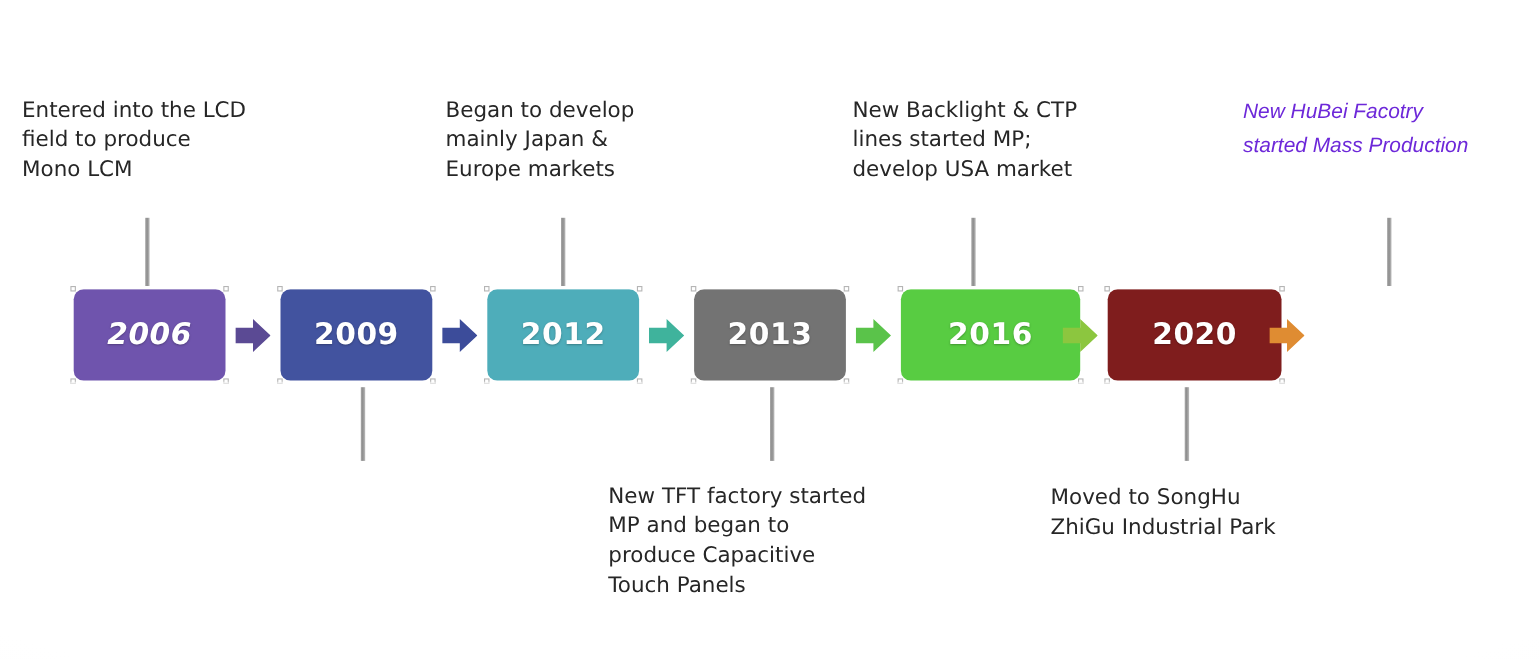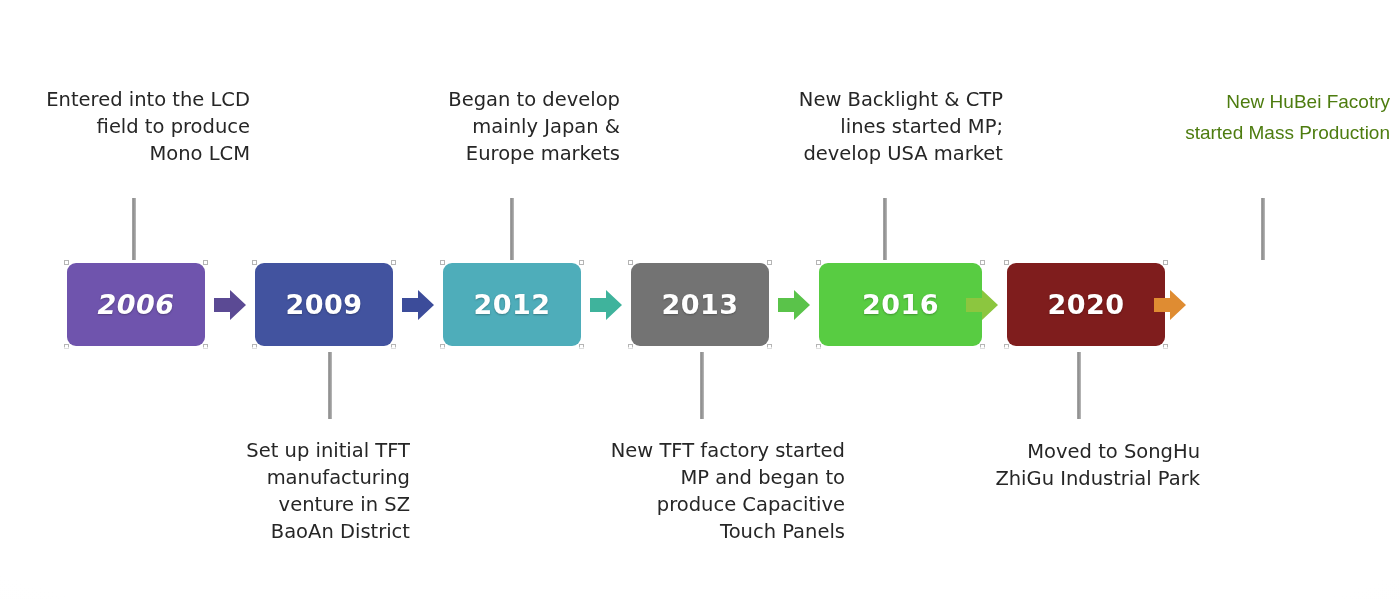--- a/index.html
+++ b/index.html
@@ -87,32 +87,33 @@
   
   .stem {
     position: absolute;
     width: 4px;
     background: linear-gradient(90deg, #a9a9a9 0%, #8d8d8d 45%, #bdbdbd 100%);
   }
 
   
   .caption {
     position: absolute;
-    text-align: right;
+    text-align: left;
     color: #262626;
     font-size: 19.5px;
     line-height: 27px;
     font-family: "DejaVu Sans", "Liberation Sans", sans-serif;
     white-space: pre-line;
   }
   .caption.alt {
     font-family: "Liberation Sans", sans-serif;
     font-size: 19px;
     line-height: 31px;
-    color: #4d7c0f;
+    color: #6d28d9;
+    font-style: italic;
   }
 </style>
 </head>
 <body>
 
 <div id="slide-bg"></div>
 
 <div id="timeline">
 
   <div class="caption" style="left:20px; top:86px; width:230px;">Entered into the LCD
@@ -217,24 +218,20 @@
   <div class="arrow" style="left:1154px;">
     <svg viewBox="0 0 32 34" preserveAspectRatio="none" aria-hidden="true">
       <polygon points="0,10 16,10 16,2 32,17 16,32 16,24 0,24" fill="#df8c32"></polygon>
     </svg>
   </div>
 
   <div class="stem" style="left:328px; top:352px; height:67px;"></div>
   <div class="stem" style="left:700px; top:352px; height:67px;"></div>
   <div class="stem" style="left:1077px; top:352px; height:67px;"></div>
 
-  <div class="caption" style="left:210px; top:437px; width:200px;">Set up initial TFT
-manufacturing
-venture in SZ
-BaoAn District</div>
 
   <div class="caption" style="left:553px; top:437px; width:292px;">New TFT factory started
 MP and began to
 produce   Capacitive
 Touch Panels</div>
 
   <div class="caption" style="left:955px; top:438px; width:245px;">Moved to SongHu
 ZhiGu Industrial Park</div>
 
 </div>

